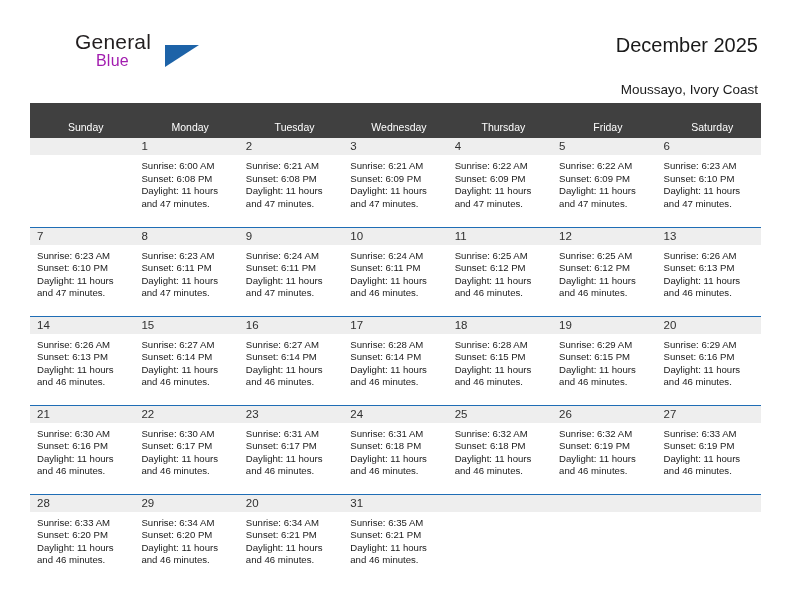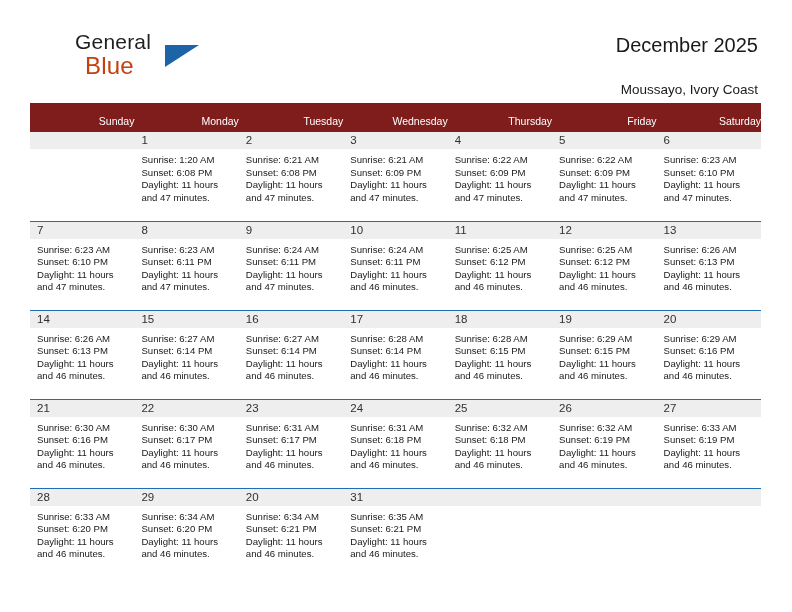--- a/index.html
+++ b/index.html
@@ -41,25 +41,25 @@
     position: absolute;
     left: 0;
     top: 0;
     font-size: 21px;
     letter-spacing: 0.2px;
     color: #231f20;
     font-family: "Liberation Sans", sans-serif;
   }
   .brand-blue {
     position: absolute;
-    left: 10px;
+    left: 21px;
     top: 22px;
-    font-size: 24px;
+    font-size: 16px;
     letter-spacing: 0.2px;
-    color: #c2410c;
+    color: #a21caf;
     font-family: "Liberation Sans", sans-serif;
   }
   .brand-flag {
     position: absolute;
     left: 90px;
     top: 15px;
     width: 0;
     height: 0;
     border-left: 34px solid #1d63a8;
     border-bottom: 22px solid transparent;
@@ -94,26 +94,26 @@
     left: 30px;
     top: 103px;
     width: 731px;
   }
   table.cal {
     border-collapse: collapse;
     width: 731px;
     table-layout: fixed;
   }
   table.cal th {
-    background: #7f1d1d;
+    background: #404040;
     color: #ffffff;
     font-size: 10.5px;
     font-weight: normal;
-    text-align: right;
-    padding: 12px 0 5px 7px;
+    text-align: center;
+    padding: 18px 0 5px 7px;
     height: 11px;
     font-family: "Liberation Sans", sans-serif;
   }
   table.cal td {
     vertical-align: top;
     padding: 0;
     border-top: 1px solid #1f6db5;
     width: 104.43px;
   }
   tr.week-row:first-of-type td {
@@ -180,21 +180,21 @@
       </thead>
       <tbody id="cal-body">
           <tr class="week-row">
             <td>
               <div class="daynum empty">&nbsp;</div>
               <div class="events"></div>
             </td>
             <td>
               <div class="daynum">1</div>
               <div class="events">
-                <div class="evline">Sunrise: 1:20 AM</div>
+                <div class="evline">Sunrise: 6:00 AM</div>
                 <div class="evline">Sunset: 6:08 PM</div>
                 <div class="evline">Daylight: 11 hours</div>
                 <div class="evline">and 47 minutes.</div>
               </div>
             </td>
             <td>
               <div class="daynum">2</div>
               <div class="events">
                 <div class="evline">Sunrise: 6:21 AM</div>
                 <div class="evline">Sunset: 6:08 PM</div>

